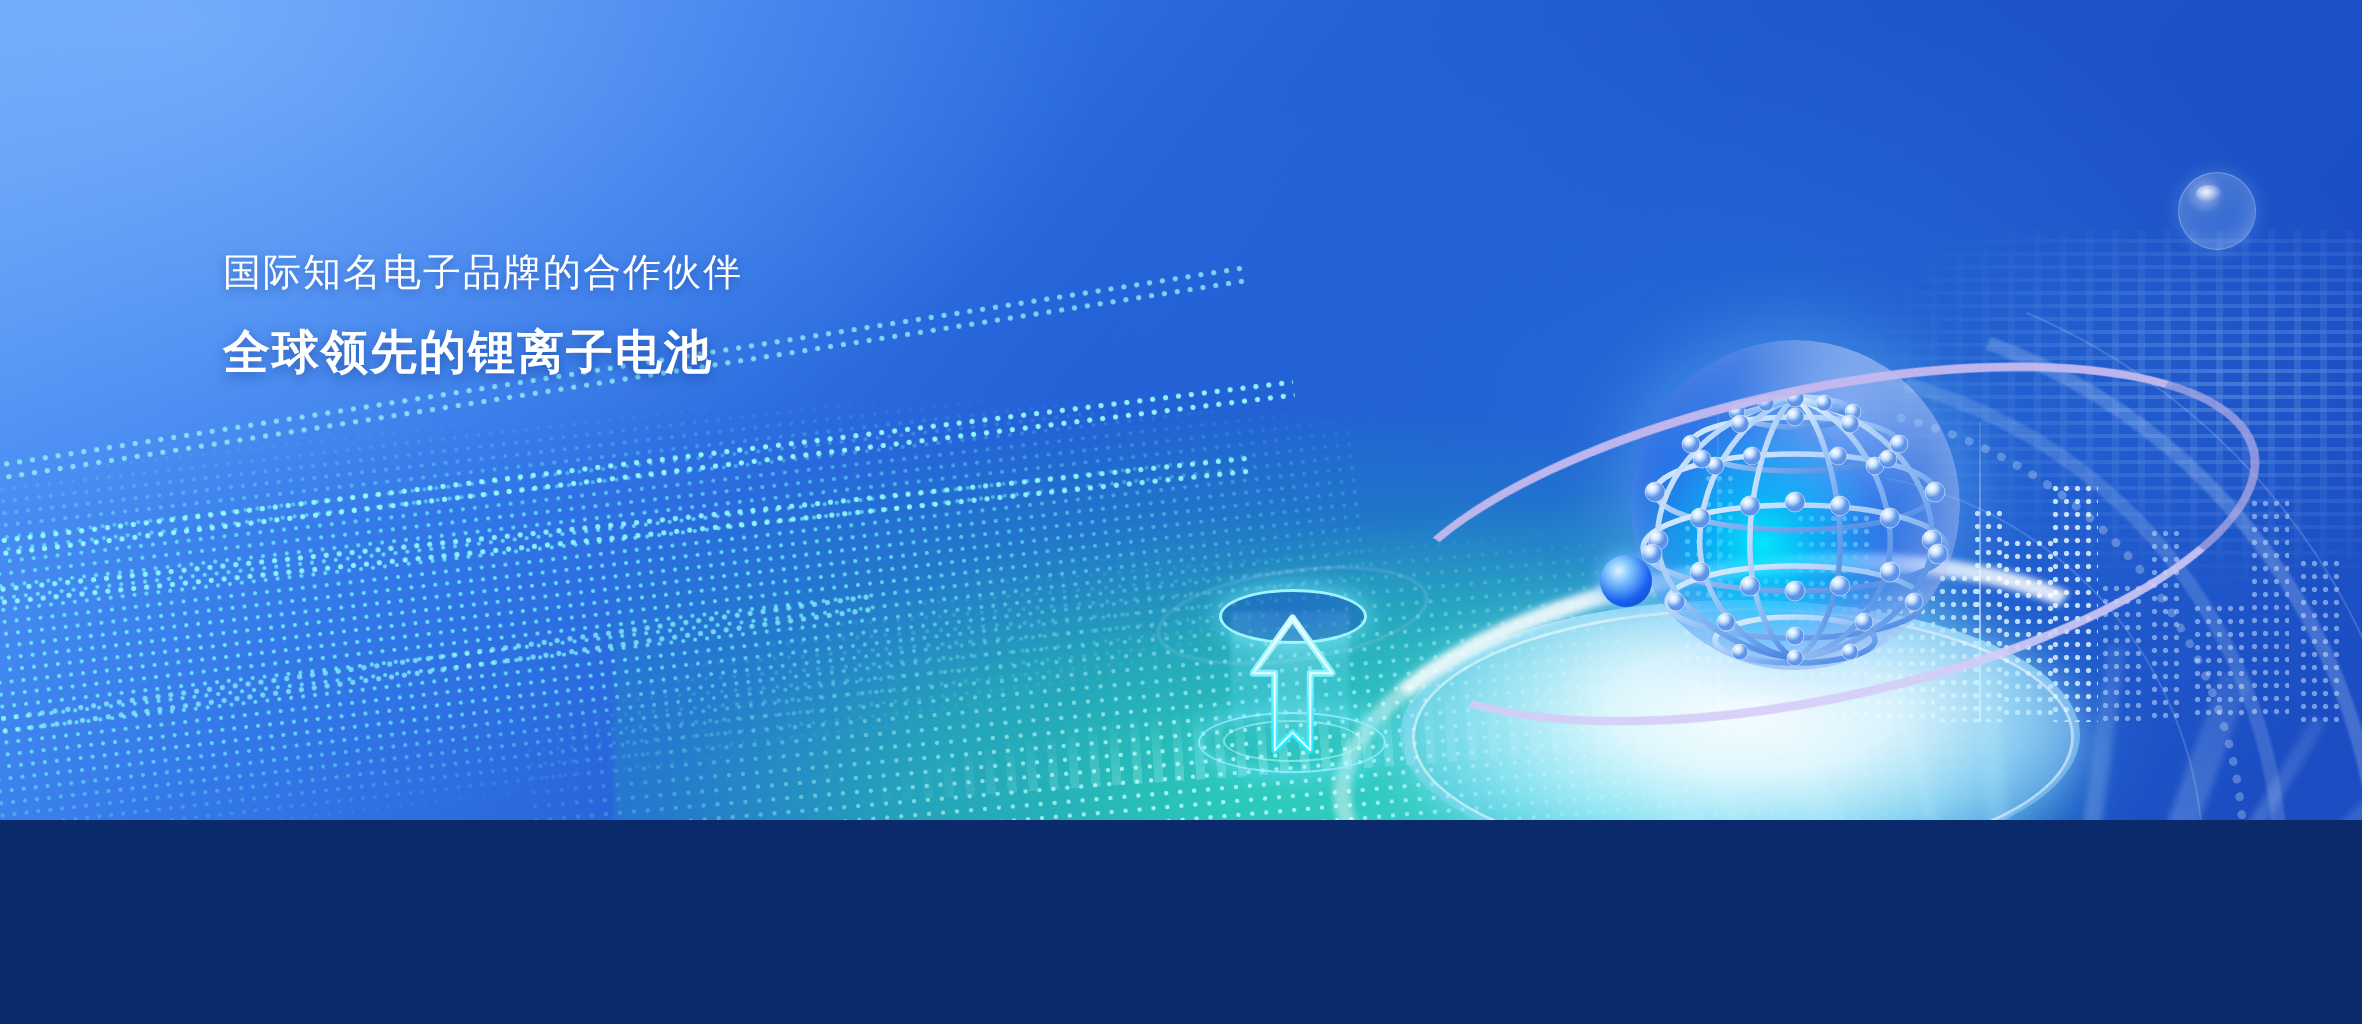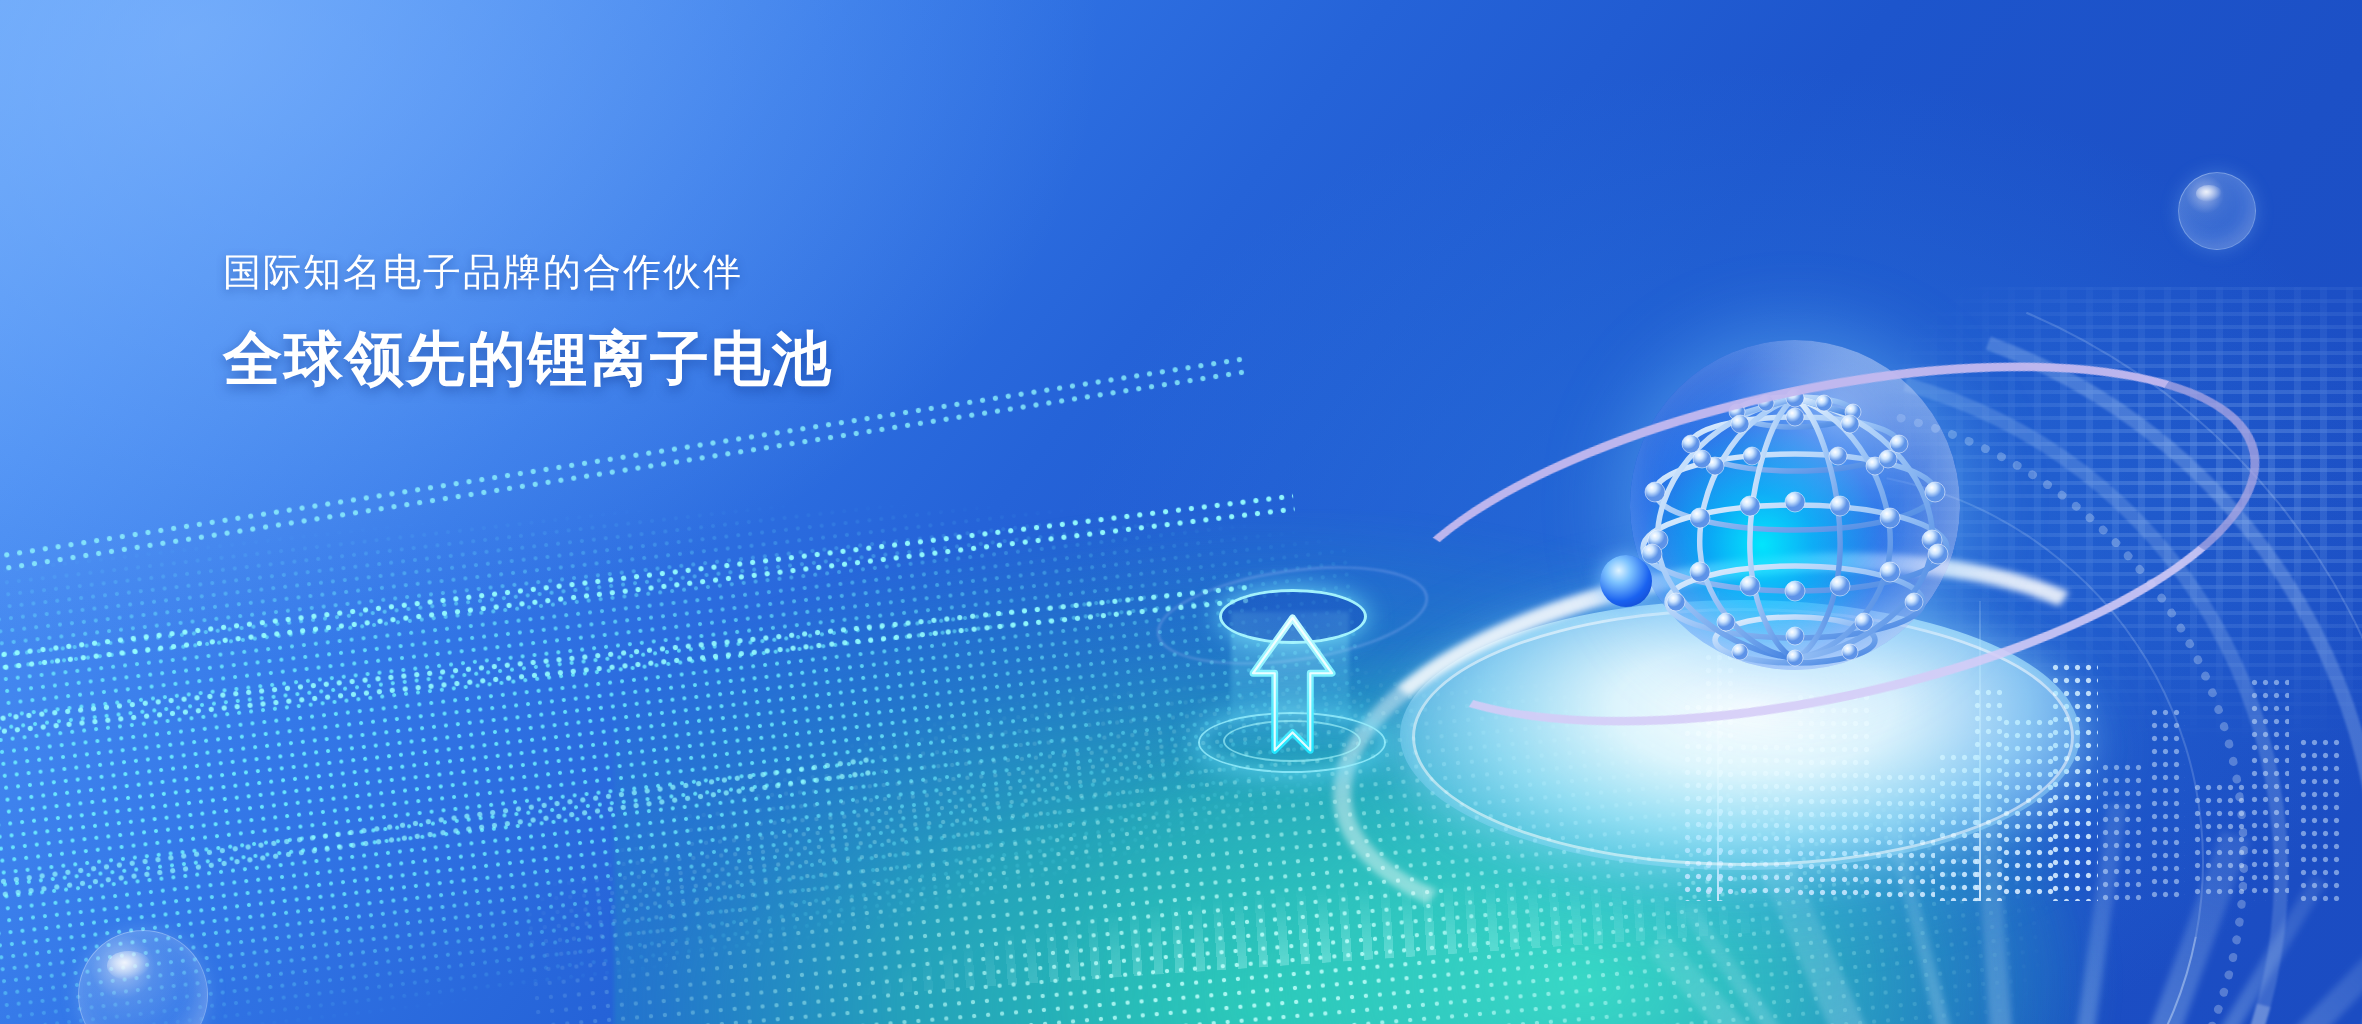--- a/index.html
+++ b/index.html
@@ -1,20 +1,20 @@
 <!DOCTYPE html>
 <html><head>
 <meta charset="utf-8">
 <style>
   html,body{margin:0;padding:0;background:#0a2a6b;}
   body{font-family:"Liberation Sans","DejaVu Sans",sans-serif;}
 
   #banner{
     position:relative;
-    width:2362px;height:1024px;
+    width:2362px;height:820px;
     overflow:hidden;
     background:
       radial-gradient(ellipse 1100px 820px at 74% 56%, rgba(46,130,230,.55) 0%, rgba(26,92,200,0) 62%),
       linear-gradient(128deg,
         #5fa0f8 0%,
         #4a8ef3 12%,
         #3478e8 27%,
         #2563d8 44%,
         #1d55cc 60%,
         #1c50c6 76%,
@@ -238,21 +238,21 @@
     font-size:38px;
     font-weight:400;
     letter-spacing:2px;
     line-height:1;
     text-shadow:0 3px 10px rgba(10,50,140,.45);
     white-space:nowrap;
   }
   .headline{
     margin-top:30px;
     color:#ffffff;
-    font-size:59px;
+    font-size:47px;
     font-weight:bold;
     letter-spacing:2px;
     line-height:1.30;
     text-shadow:0 4px 12px rgba(10,48,135,.50);
     white-space:nowrap;
   }
 </style>
 </head>
 <body>
 

